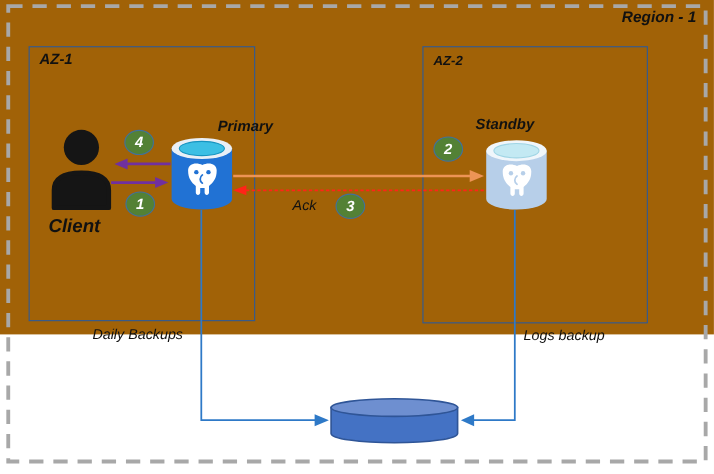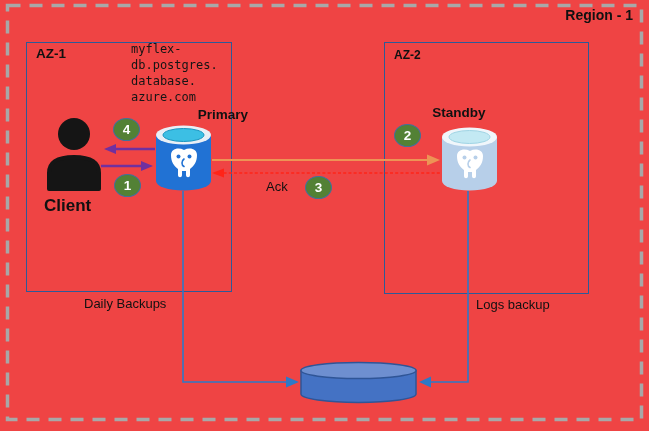--- a/index.html
+++ b/index.html
@@ -1,17 +1,17 @@
 <!DOCTYPE html>
 <html style="--region_border: #A8A8A8; --zone_border: #2E5A97; --text: #111111; --primary_blue: #2172D4; --primary_top: #3CBFE4; --primary_top_rim: #1794C0; --standby_blue: #B7CFE9; --standby_top: #C3E9F3; --backup_fill: #4472C4; --backup_top: #6E8FD0; --backup_border: #2F5597; --badge_fill: #538135; --badge_border: #41719C; --purple: #7030A0; --orange: #ED9455; --red: #FF2418; --connector_blue: #2E79C7; --client_black: #151515;"><head>
 <meta charset="utf-8">
 <style>
   html,body{margin:0;padding:0;background:#ffffff;}
   body{width:649px;height:431px;overflow:hidden;font-family:"Liberation Sans",sans-serif;color:var(--text,#111);}
-  .stage{position:relative;width:649px;height:431px;background:#ef4444;}
+  .stage{position:relative;width:649px;height:304px;background:#a16207;font-style:italic;}
   .overlay{position:absolute;left:0;top:0;z-index:2;pointer-events:none;}
   .zone{position:absolute;border:1.2px solid var(--zone_border,#2E5A97);background:transparent;z-index:1;}
   .zone.az1{left:26px;top:42px;width:204px;height:248px;}
   .zone.az2{left:384px;top:42px;width:203px;height:250px;}
   .txt{position:absolute;z-index:3;white-space:pre-line;}
   .region-label{left:500px;top:7px;width:133px;text-align:right;font-size:14px;font-weight:bold;}
   .az1-label{left:36px;top:46px;font-size:13.5px;font-weight:bold;}
   .az2-label{left:394px;top:48px;font-size:12px;font-weight:bold;}
   .hostname{left:131px;top:41px;font-family:"DejaVu Sans Mono",monospace;font-size:12px;line-height:16px;color:#151515;}
   .primary-label{left:152px;top:107px;width:62px;text-align:center;font-size:13.5px;font-weight:bold;margin-left:40px;}
@@ -71,24 +71,20 @@
     </g>
     <g>
       <polyline points="468,191 468,382 430,382" fill="none" style="stroke:var(--connector_blue)" stroke-width="1.6"></polyline>
       <polygon points="419,382 431,376.5 431,387.5" style="fill:var(--connector_blue)"></polygon>
     </g>
   </svg>
 
   <div class="txt region-label">Region - 1</div>
   <div class="txt az1-label">AZ-1</div>
   <div class="txt az2-label">AZ-2</div>
-  <div class="txt hostname">myflex-
-db.postgres.
-database.
-azure.com</div>
   <div class="txt primary-label">Primary</div>
   <div class="txt standby-label">Standby</div>
   <div class="txt client-label">Client</div>
   <div class="txt ack-label">Ack</div>
   <div class="txt daily-label">Daily Backups</div>
   <div class="txt logs-label">Logs backup</div>
 
   <div class="badge b1">
       <span>1</span>
     </div>

